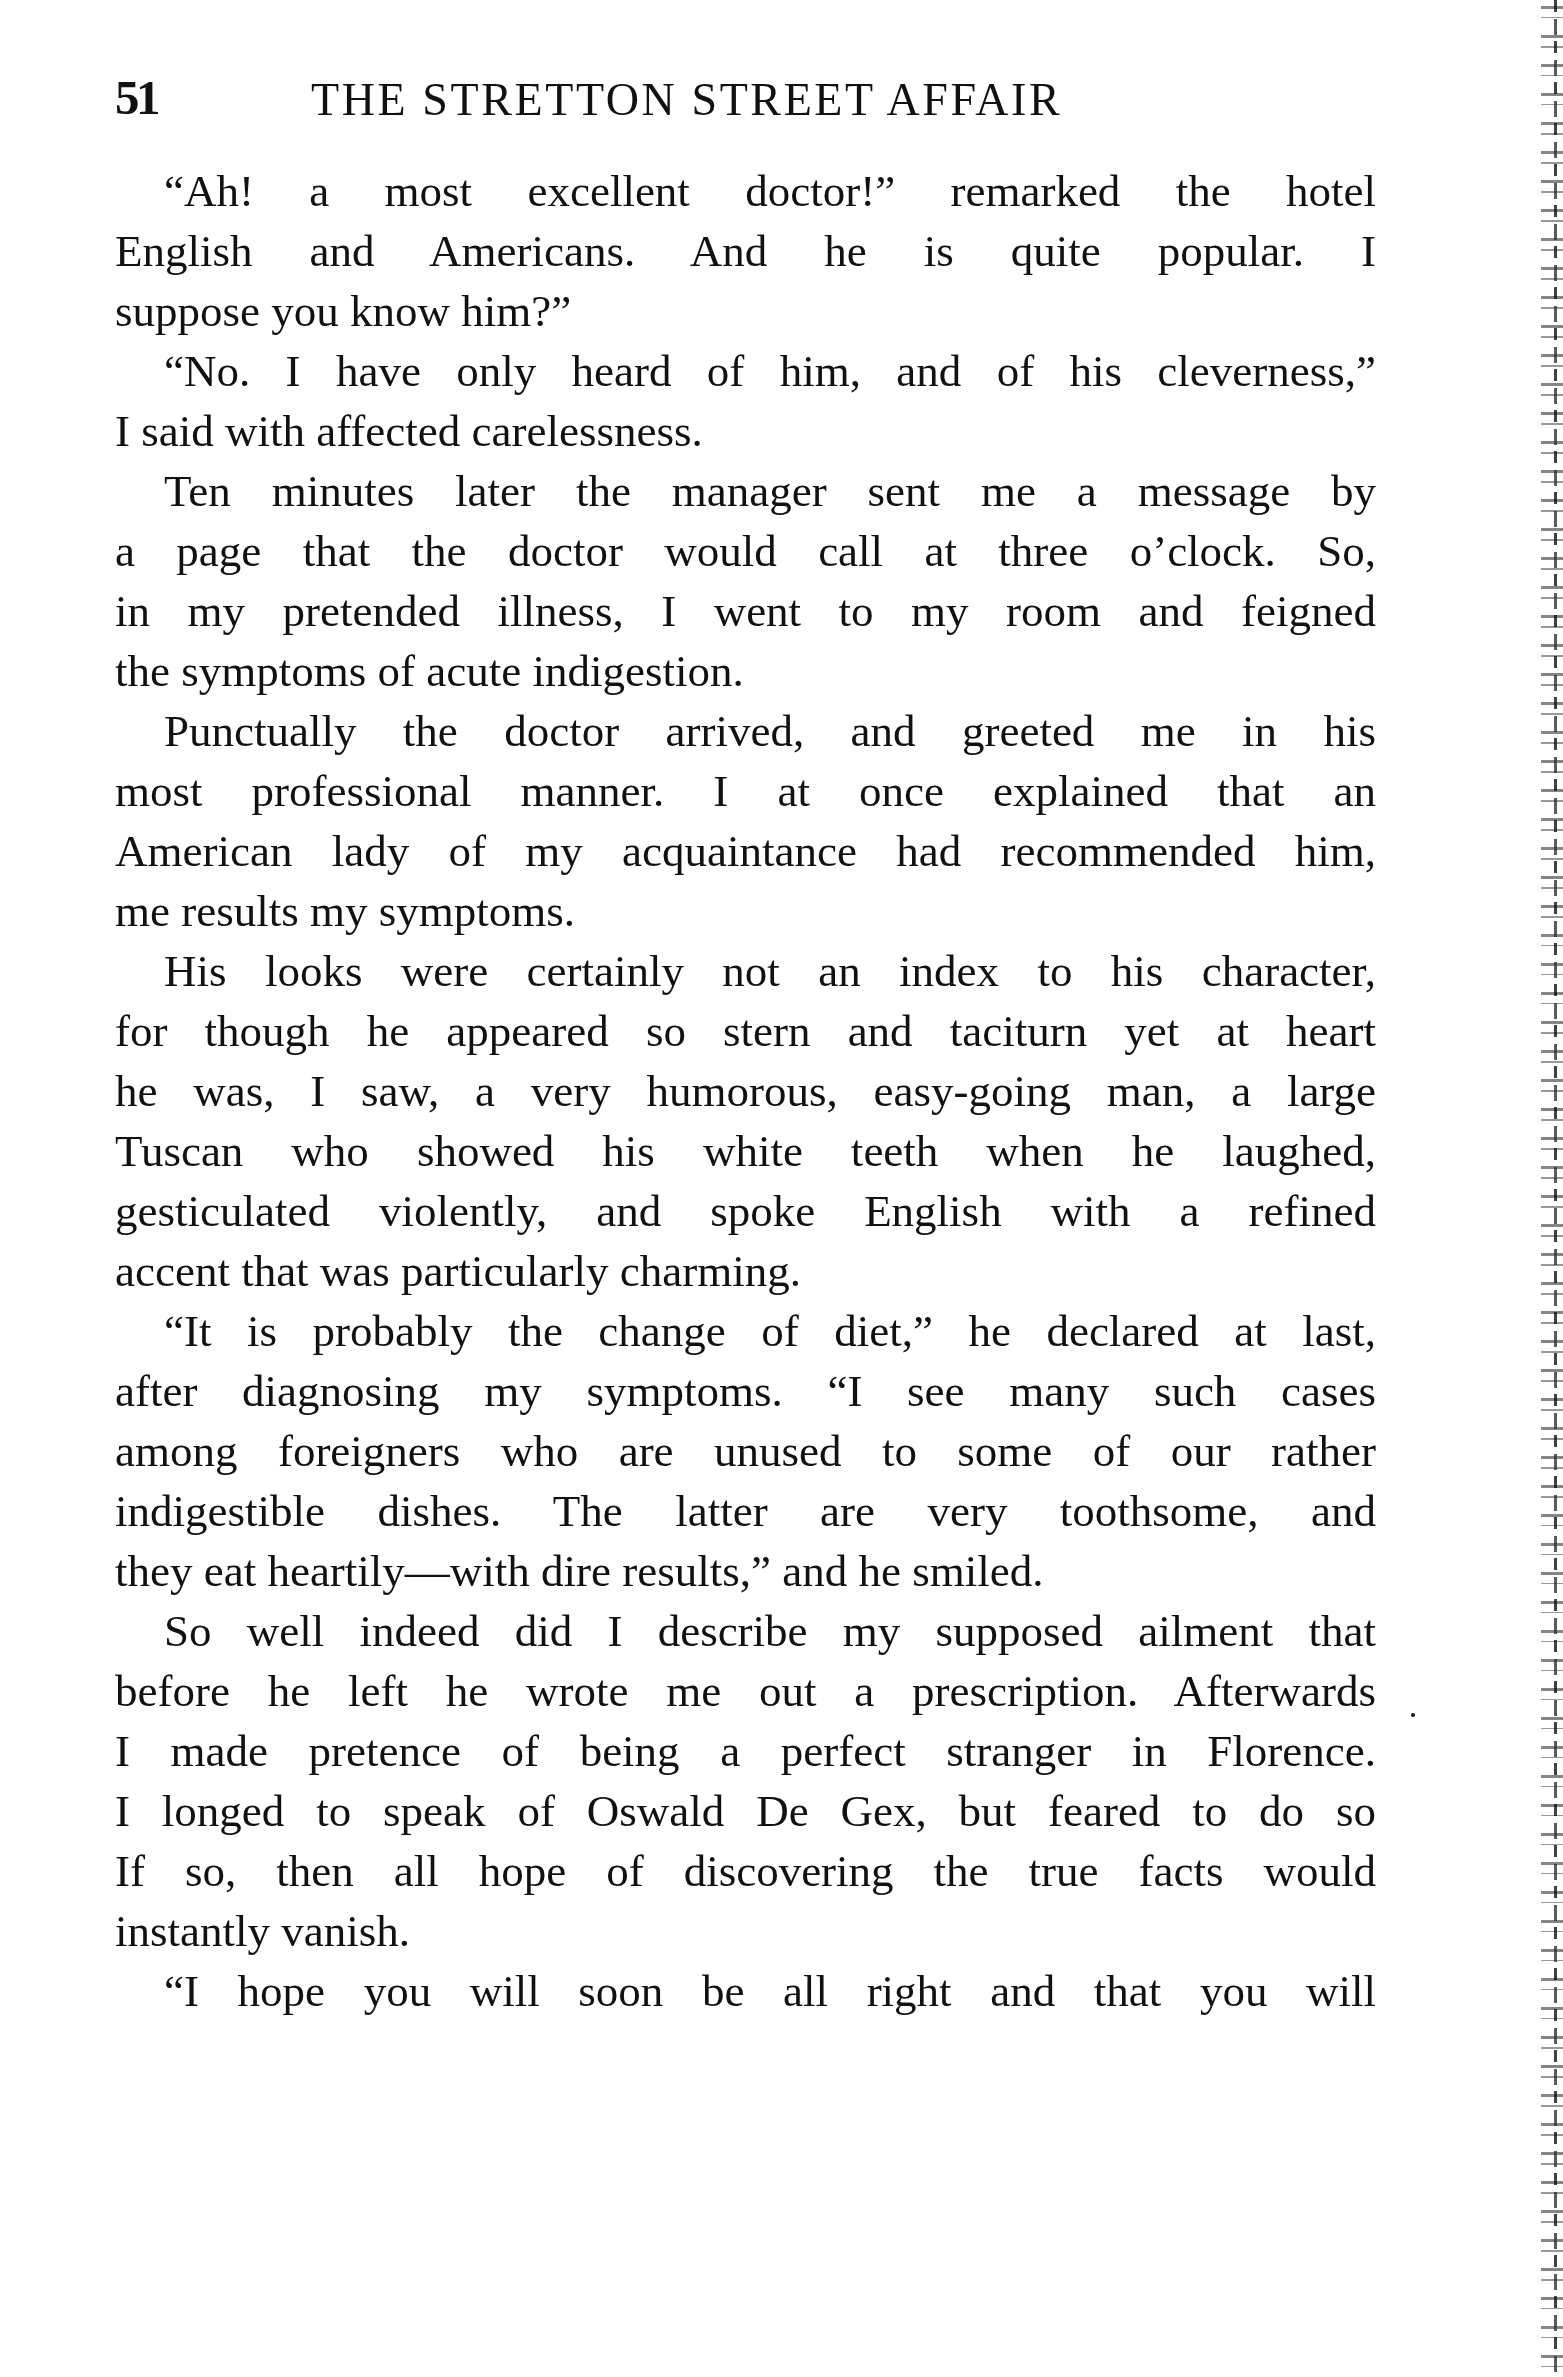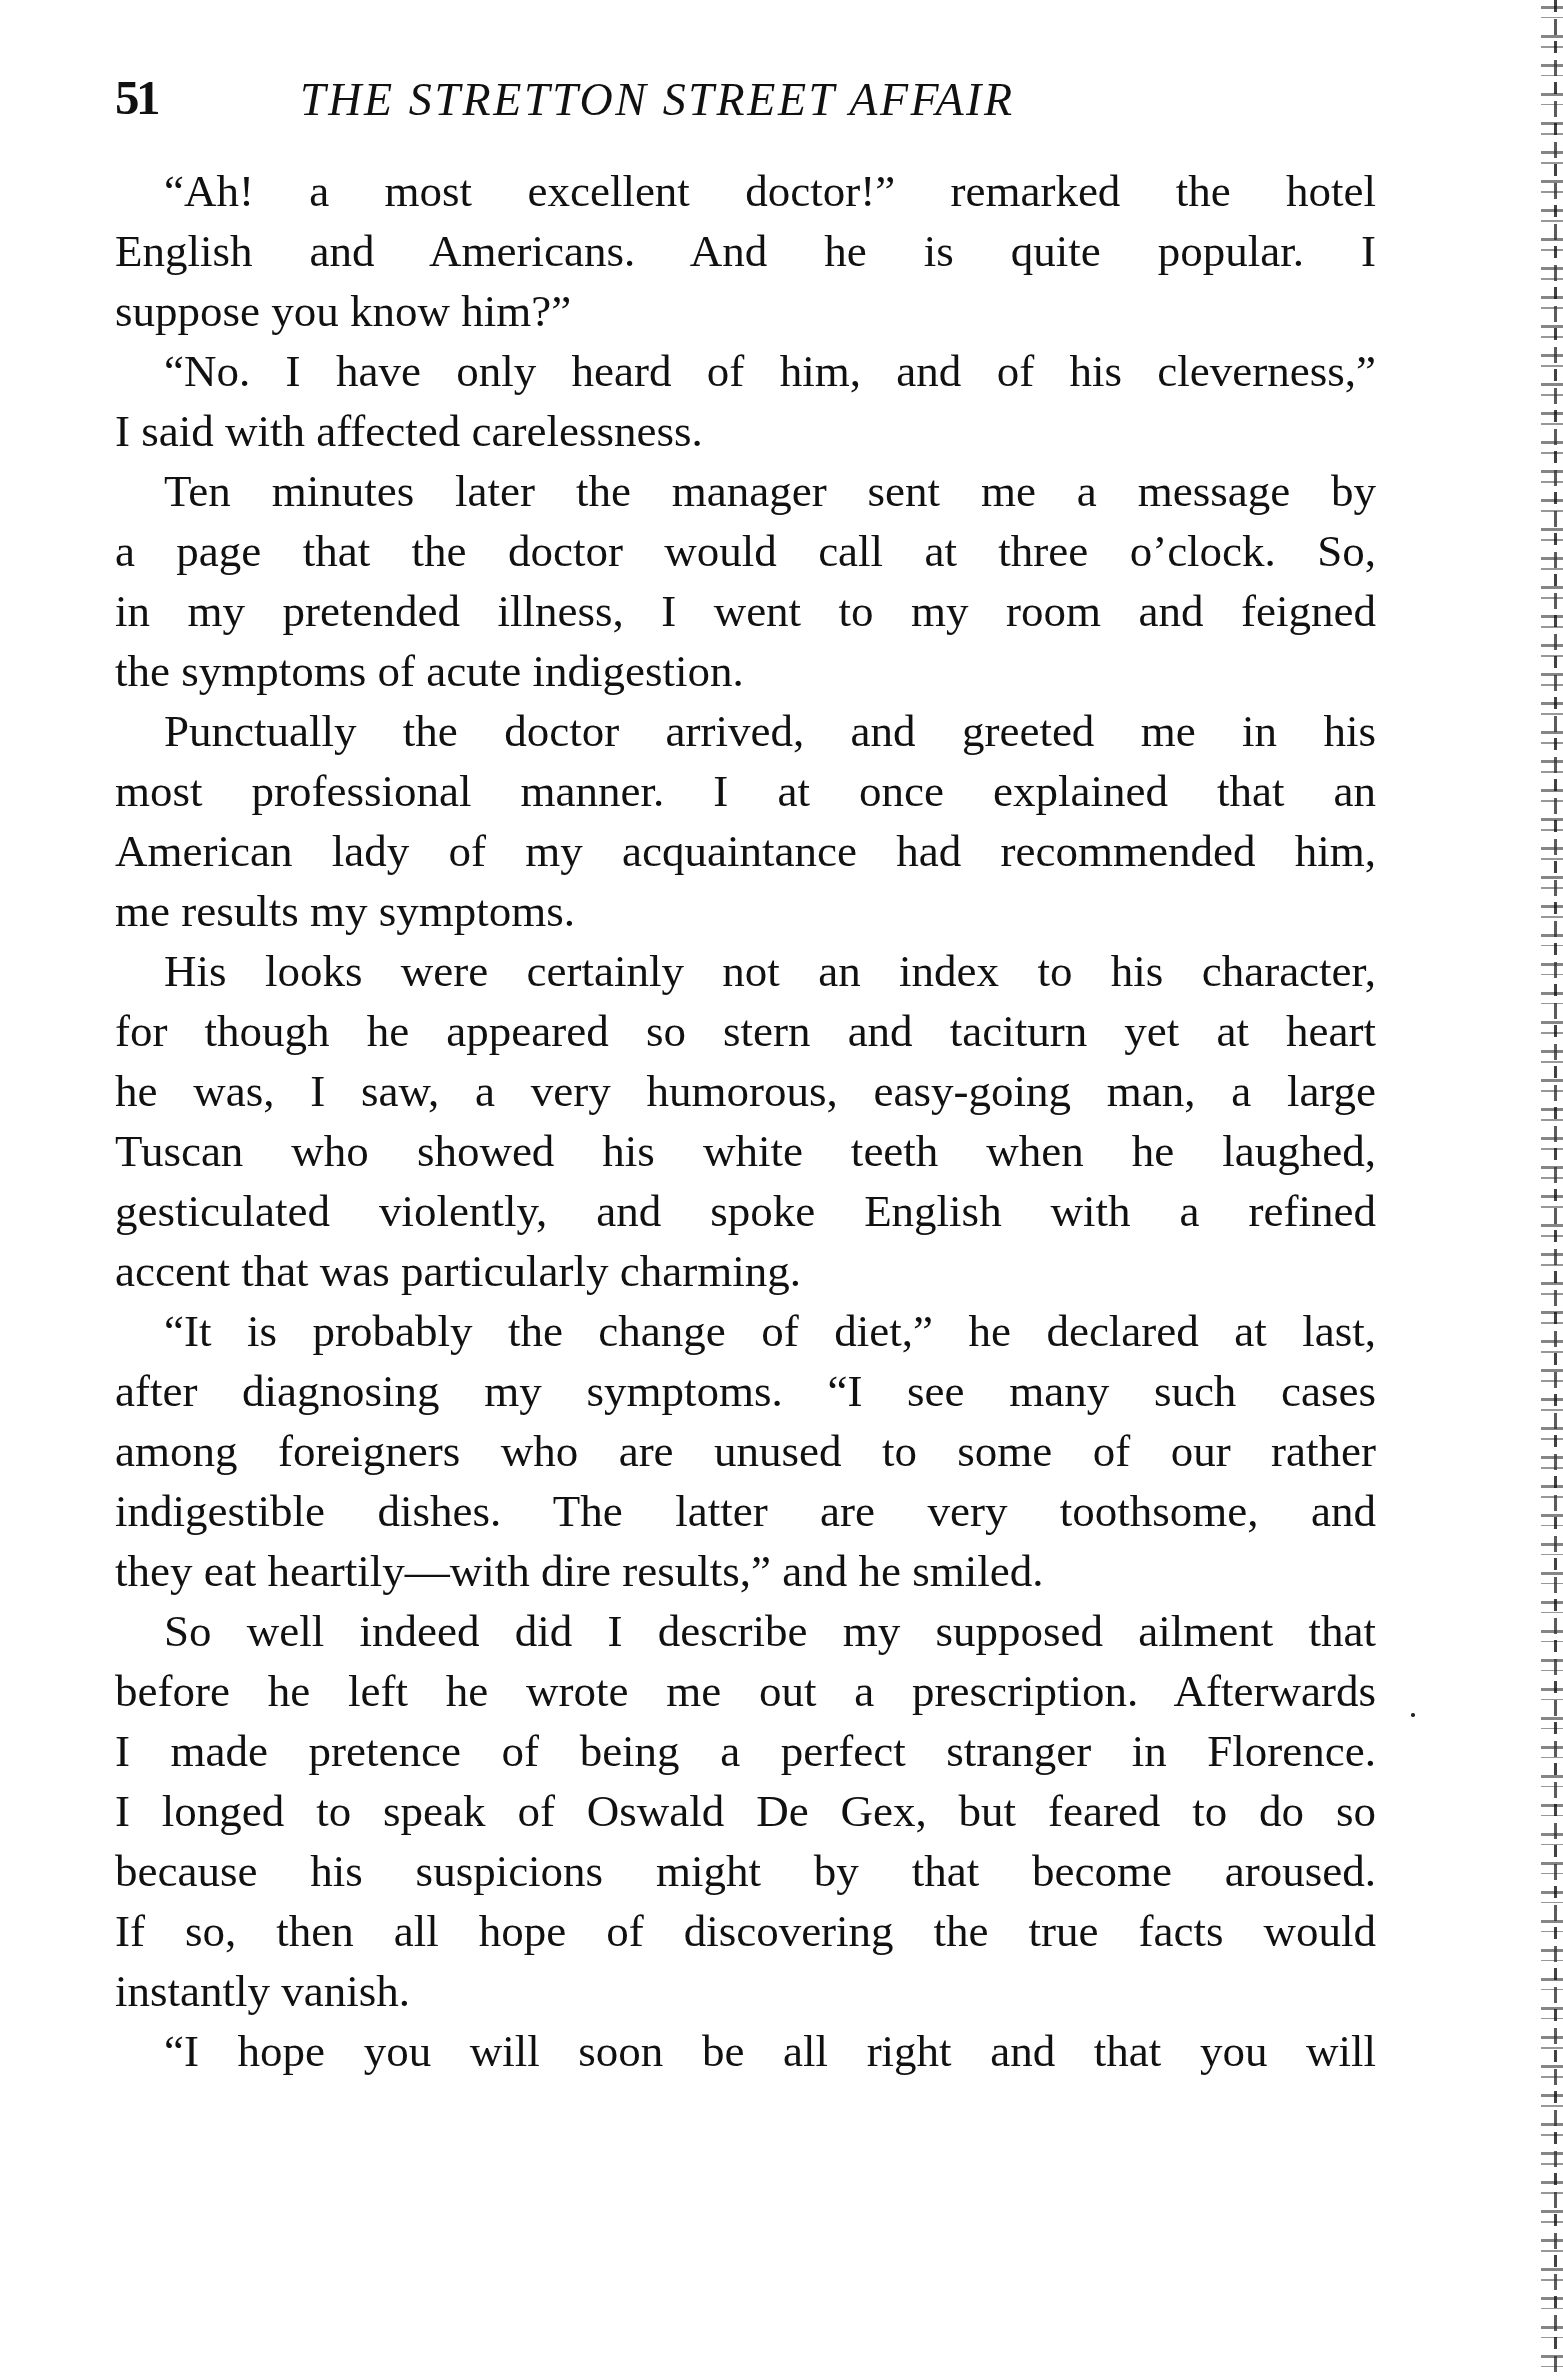--- a/index.html
+++ b/index.html
@@ -30,26 +30,25 @@
   .page-number {
     position: absolute;
     left: 0;
     top: 0;
     font-size: 49px;
     font-weight: bold;
     letter-spacing: -3.5px;
   }
   .running-title {
     position: absolute;
-    left: 185px;
+    left: 196px;
     top: 3.5px;
     font-size: 46px;
     letter-spacing: 2.6px;
     white-space: nowrap;
-    font-style: italic;
   }
   .body-text {
     position: absolute;
     left: 115px;
     top: 161px;
     width: 1261px;
     font-size: 45px;
     line-height: 60px;
     text-align: justify;
   }
@@ -128,21 +127,20 @@
       <span class="line last">accent that was particularly charming.</span>
       <span class="line indent">“It is probably the change of diet,” he declared at last,</span>
       <span class="line">after diagnosing my symptoms.  “I see many such cases</span>
       <span class="line">among foreigners who are unused to some of our rather</span>
       <span class="line">indigestible dishes.  The latter are very toothsome, and</span>
       <span class="line last">they eat heartily—with dire results,” and he smiled.</span>
       <span class="line indent">So well indeed did I describe my supposed ailment that</span>
       <span class="line">before he left he wrote me out a prescription.  Afterwards</span>
       <span class="line">I made pretence of being a perfect stranger in Florence.</span>
       <span class="line">I longed to speak of Oswald De Gex, but feared to do so</span>
-      <span class="line">because his suspicions might by that become aroused.</span>
       <span class="line">If so, then all hope of discovering the true facts would</span>
       <span class="line last">instantly vanish.</span>
       <span class="line indent">“I hope you will soon be all right and that you will</span>
     </div>
 
   <div class="edge"></div>
   <div class="edge-line"></div>
   <div class="speck"></div>
 </div>
 

